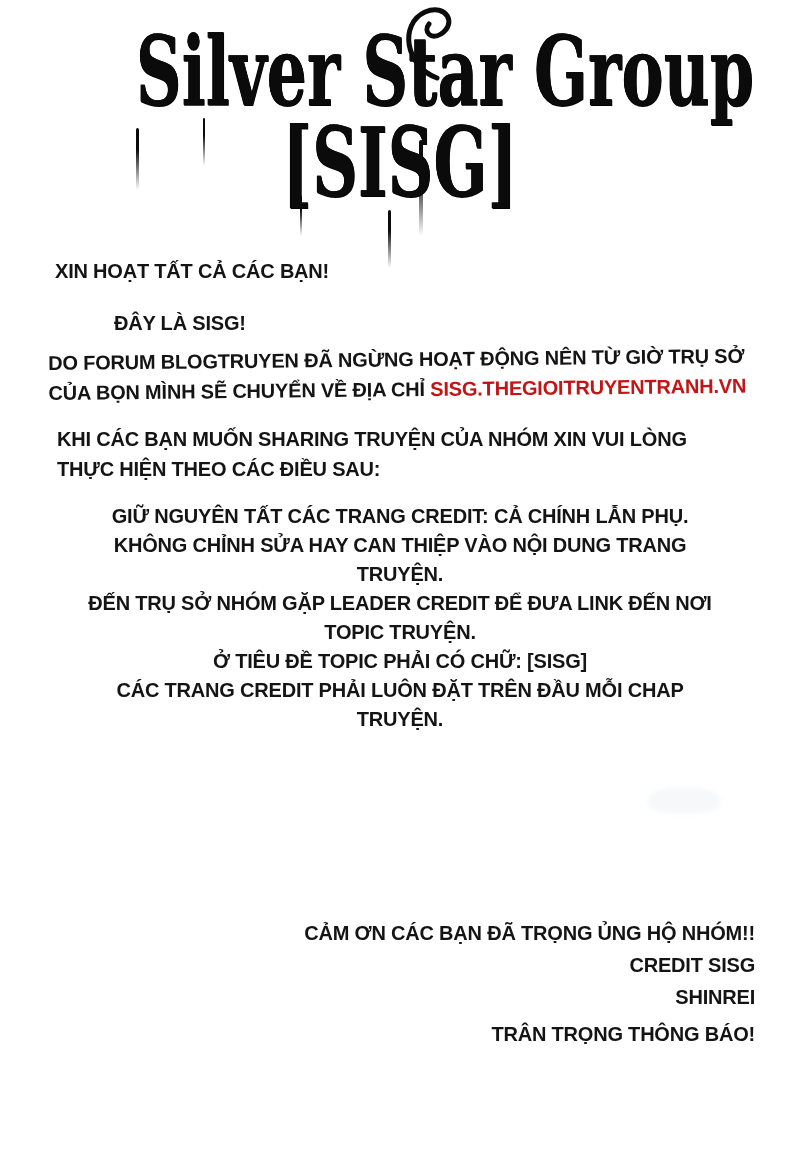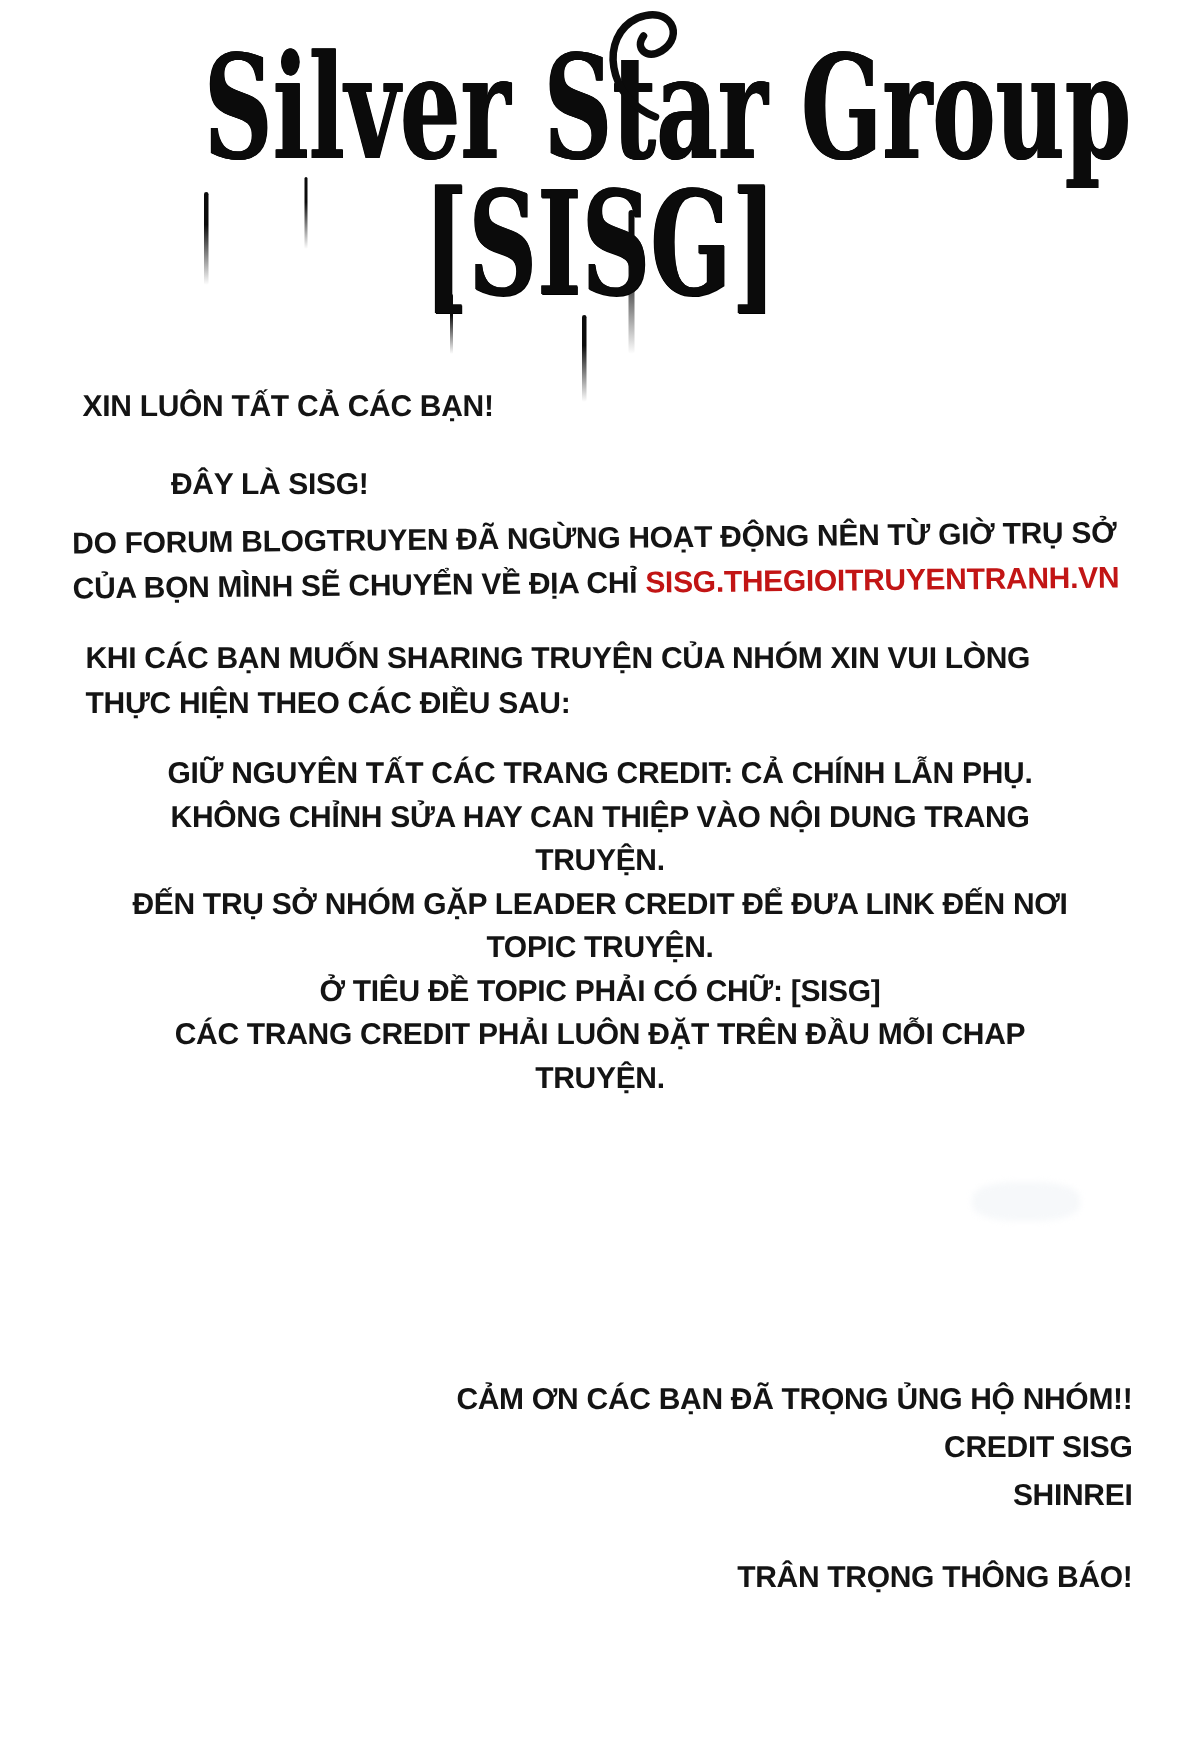--- a/index.html
+++ b/index.html
@@ -47,21 +47,21 @@
     letter-spacing:-0.2px;
     line-height:30px;
     white-space:nowrap;
   }
   .greeting{top:256px;left:55px;}
   .intro{top:308px;left:66px;margin-left:48px;}
   .announcement{top:348px;left:48px;transform:rotate(-0.6deg);transform-origin:0 0;}
   .sharing{top:424px;left:57px;}
   .rules{top:502px;left:0;width:800px;text-align:center;line-height:29px;}
   .closing{top:917px;right:45px;text-align:right;line-height:32px;}
-  .closing .last{margin-top:23px;}
+  .closing .last{margin-top:5px;}
   .url{font-weight:bold;}
   
   .watermark{
     position:absolute;left:648px;top:788px;width:72px;height:26px;
     background:#f6f8fa;border-radius:40%;
     filter:blur(2px);
   }
 </style>
 </head>
 <body>
@@ -75,21 +75,21 @@
 
   <svg class="flourish" width="70" height="80" viewBox="0 0 70 80">
     <path d="M 42,76 C 10,64 4,22 30,10 C 52,1 62,22 46,32 C 36,38 28,30 34,22" fill="none" stroke="#0b0b0b" stroke-width="5" stroke-linecap="round"></path>
   </svg>
   <div class="drip d1"></div>
   <div class="drip d2"></div>
   <div class="drip d3"></div>
   <div class="drip d4"></div>
   <div class="drip d5"></div>
 
-  <div class="t greeting">XIN LUÔN TẤT CẢ CÁC BẠN!</div>
+  <div class="t greeting">XIN HOẠT TẤT CẢ CÁC BẠN!</div>
   <div class="t intro">ĐÂY LÀ SISG!</div>
 
   <div class="t announcement">
     <div>DO FORUM BLOGTRUYEN ĐÃ NGỪNG HOẠT ĐỘNG NÊN TỪ GIỜ TRỤ SỞ</div>
     <div><span>CỦA BỌN MÌNH SẼ CHUYỂN VỀ ĐỊA CHỈ </span><span class="url" style="color: rgb(194, 21, 21);">SISG.THEGIOITRUYENTRANH.VN</span></div>
   </div>
 
   <div class="t sharing">
     <div>KHI CÁC BẠN MUỐN SHARING TRUYỆN CỦA NHÓM XIN VUI LÒNG</div>
     <div>THỰC HIỆN THEO CÁC ĐIỀU SAU:</div>

